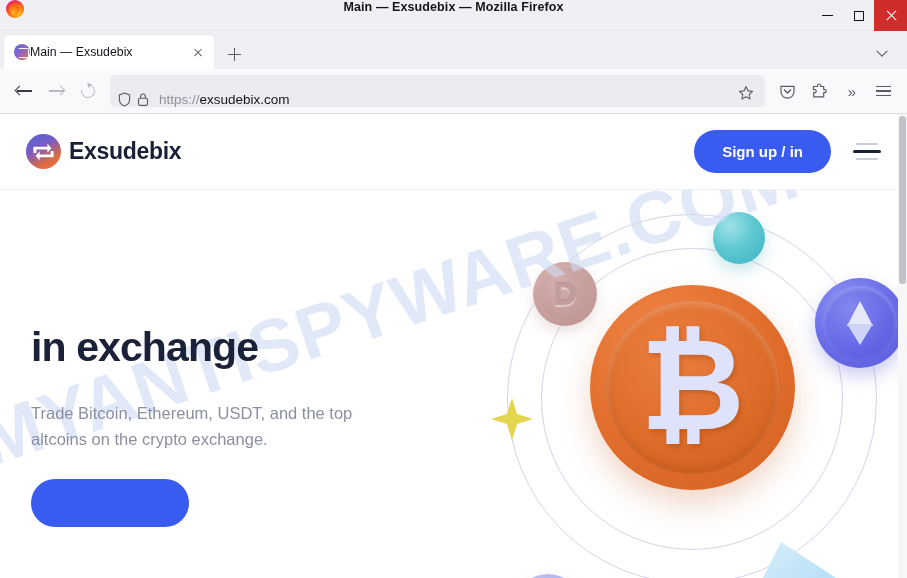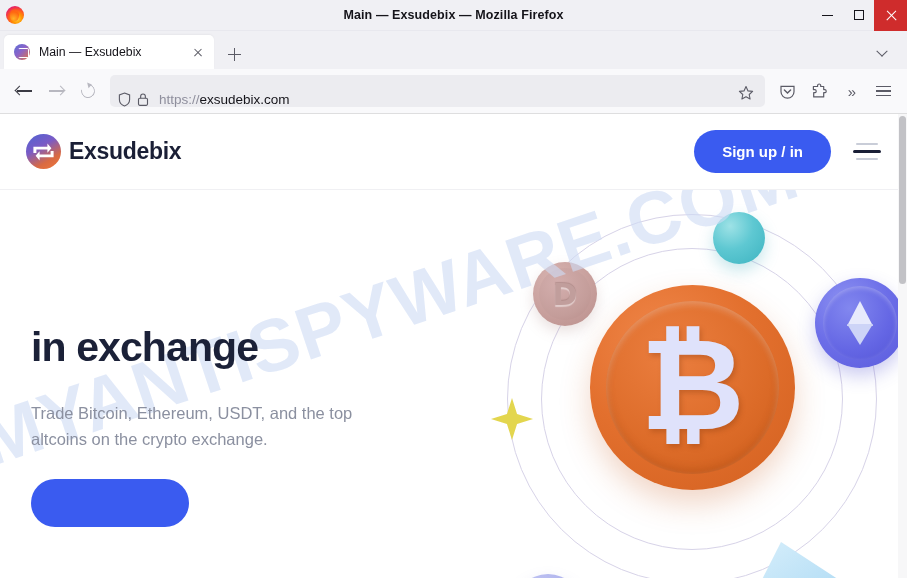--- a/index.html
+++ b/index.html
@@ -8,21 +8,20 @@
     overflow: hidden;
     font-family: "Liberation Sans", sans-serif;
     background: #ffffff;
   }
 
   
   .titlebar {
     height: 31px;
     background: #f0f0f4;
     display: flex;
-    align-items: center;
     position: relative;
     border-bottom: 1px solid #e8e8ee;
   }
   .ff-logo {
     width: 18px; height: 18px;
     margin-left: 6px;
     border-radius: 50%;
     background:
       radial-gradient(circle at 62% 72%, #ffd23a 0%, #ff9500 28%, #ff5722 52%, #e31b6d 78%, #8b2bcc 100%);
     position: relative;
@@ -99,21 +98,20 @@
     content: "";
     position: absolute;
     left: 3.5px; top: 4px;
     width: 9px; height: 8px;
     border: 1.6px solid #fff;
     border-radius: 2px;
     border-left-color: transparent;
   }
   .tab-title {
     flex: 1;
-    margin-left: 9px;
     font-size: 12.3px;
     color: #15141a;
     white-space: nowrap;
     overflow: hidden;
     text-overflow: ellipsis;
   }
   .tab-close {
     width: 20px; height: 20px;
     display: flex; align-items: center; justify-content: center;
     border-radius: 3px;

